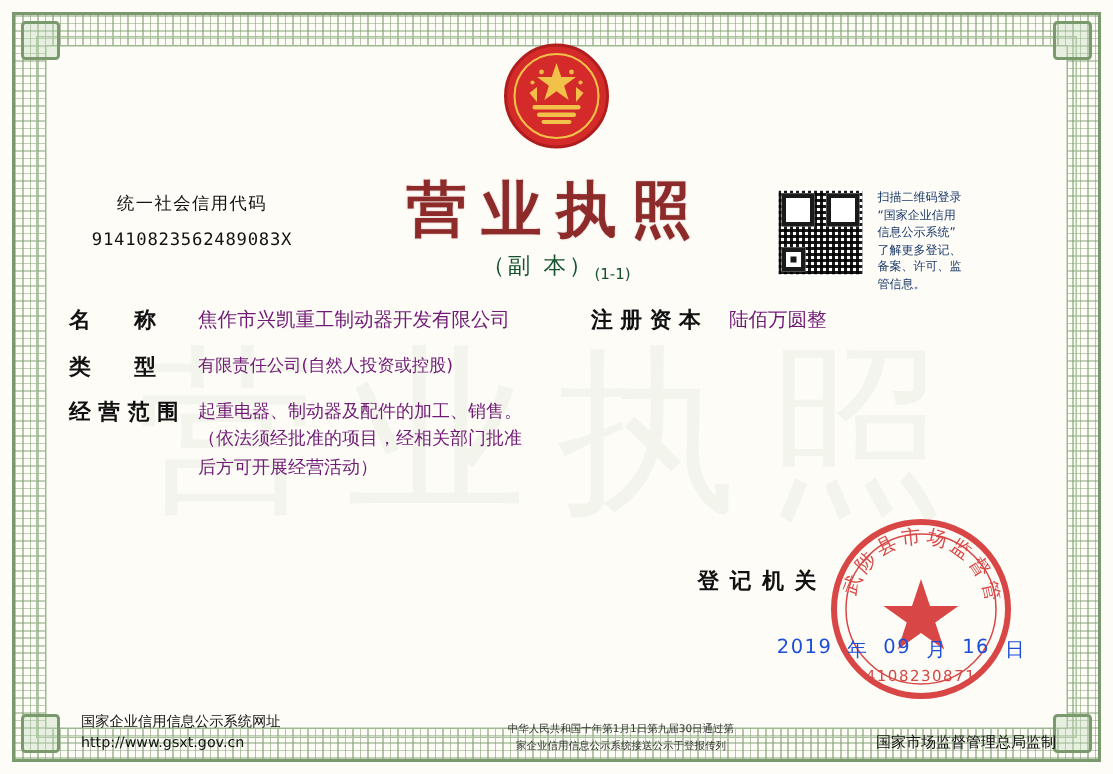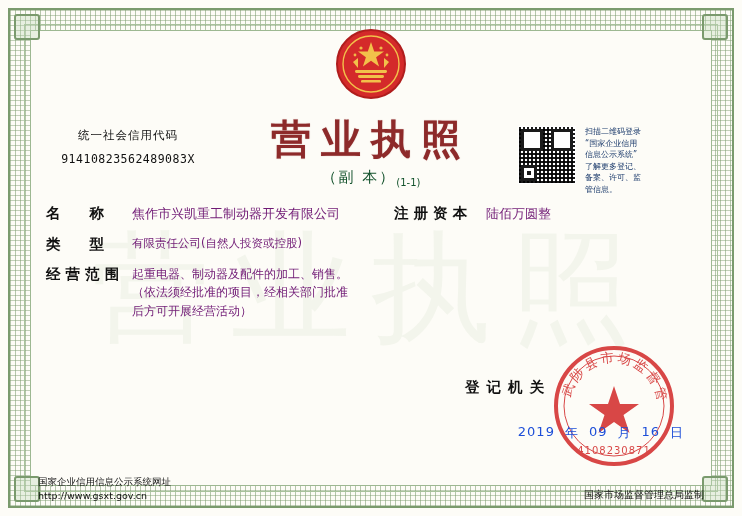--- a/index.html
+++ b/index.html
@@ -212,20 +212,21 @@
 
   
   .footer {
     position: absolute;
     left: 38px; right: 38px; bottom: 14px;
     display: flex;
     justify-content: space-between;
     align-items: flex-end;
     font-size: 9.5px;
     color: #111;
+    padding-left: 16px;
   }
   .footer-left { max-width: 230px; line-height: 1.4; }
   .footer-center {
     text-align: center;
     font-size: 7px;
     line-height: 1.5;
     color: #333;
     max-width: 210px;
   }
   .footer-right { font-size: 10px; margin-left: 40px; }
@@ -358,16 +359,18 @@
     <span>2019</span>
     <span>年</span>
     <span>09</span>
     <span>月</span>
     <span>16</span>
     <span>日</span>
   </div>
 
   <div class="footer">
     <div class="footer-left">国家企业信用信息公示系统网址http://www.gsxt.gov.cn</div>
+    <div class="footer-center" style="white-space:pre-line">中华人民共和国十年第1月1日第九届30日通过第
+家企业信用信息公示系统接送公示于登报传列</div>
     <div class="footer-right">国家市场监督管理总局监制</div>
   </div>
 
 </div>
 
 </body></html>

